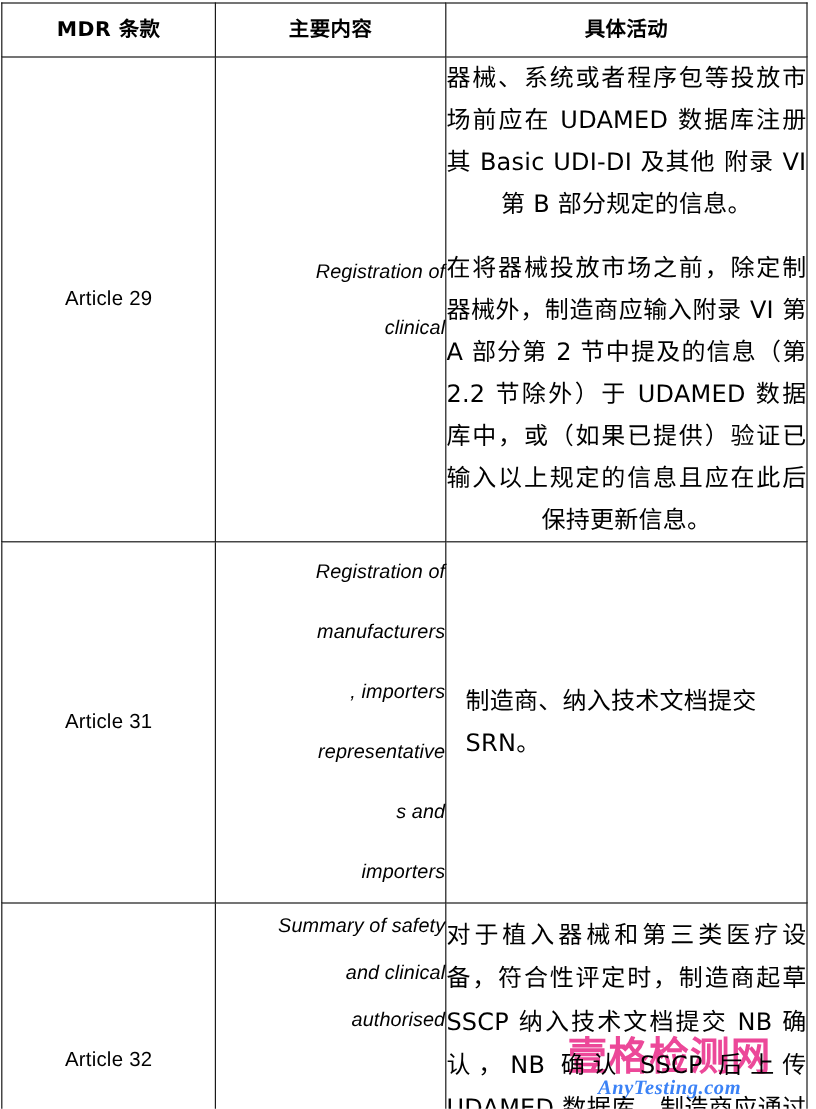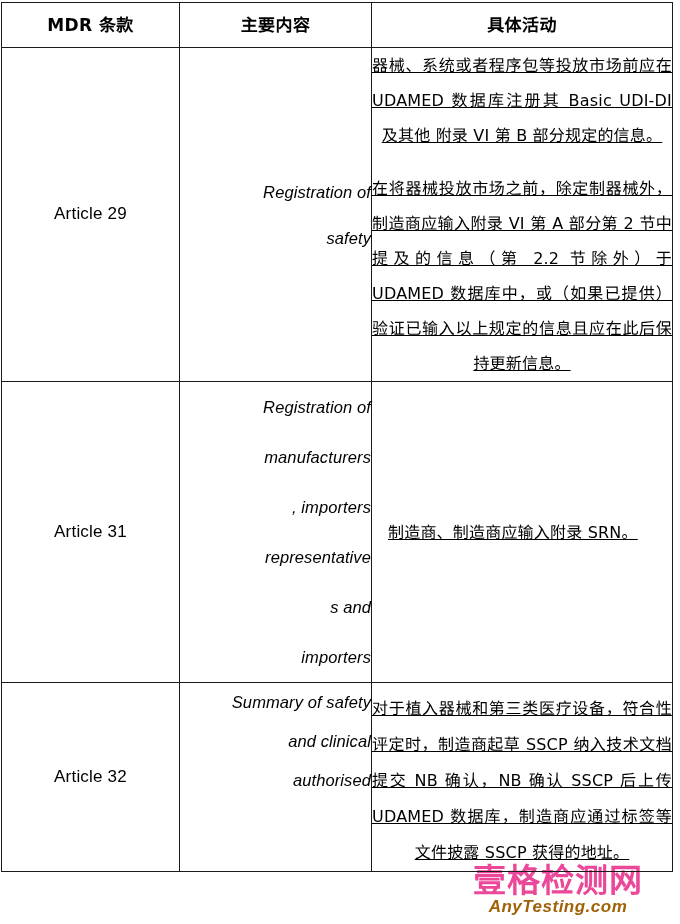--- a/index.html
+++ b/index.html
@@ -38,26 +38,26 @@
   .watermark-cn {
     font-family: "DejaVu Sans", "Liberation Sans", sans-serif;
     font-size: 33px;
     font-weight: 700;
     letter-spacing: 1px;
     color: #ec4899;
     line-height: 1.0;
     white-space: nowrap;
   }
   .watermark-en {
-    font-family: Liberation Sans, sans-serif;
+    font-family: Liberation Serif, serif;
     font-style: italic;
     font-weight: 700;
     font-size: 17px;
     letter-spacing: 0.5px;
-    color: #a16207;
+    color: #3b82f6;
     line-height: 1.05;
     margin-top: 1px;
     white-space: nowrap;
     text-align: center;
   }
 
   
   .table-wrap {
     position: absolute;
     left: 1px;
@@ -126,27 +126,26 @@
   .r32 .title-text { line-height: 39px; padding-top: 10px; }
 
   
   .body-cell {
     padding: 0 14px;
     vertical-align: middle;
   }
   .body-cell.top-align { vertical-align: top; }
   .cn-para {
     font-family: "DejaVu Sans", "Liberation Sans", sans-serif;
-    font-size: 16px;
+    font-size: 20px;
     line-height: 35px;
     text-align: justify;
     text-align-last: center;
     margin: 0;
     letter-spacing: 0.2px;
-    text-decoration: underline;
   }
   .cn-para + .cn-para { margin-top: 18px; }
   .cn-para.plain {
     text-align: left;
     text-align-last: left;
   }
   .r32 .body-cell { padding-top: 8px; margin-top: 12px; }
   .r32 .cn-para { line-height: 36px; }
   .r31 .body-cell { padding-left: 16px; }
 </style>
@@ -184,21 +183,21 @@
 
       <tbody>
 
         <tr class="r29">
           <td class="art-cell">
             <span class="art-text">Article 29</span>
           </td>
           <td class="title-cell">
             <span class="title-text">
               <span class="ln">Registration of</span>
-              <span class="ln">safety</span>
+              <span class="ln">clinical</span>
             </span>
           </td>
           <td class="body-cell">
             <p class="cn-para">器械、系统或者程序包等投放市场前应在 UDAMED 数据库注册其 Basic UDI-DI 及其他 附录 VI 第 B 部分规定的信息。</p>
             <p class="cn-para">在将器械投放市场之前，除定制器械外，制造商应输入附录 VI 第 A 部分第 2 节中提及的信息（第 2.2 节除外）于 UDAMED 数据库中，或（如果已提供）验证已输入以上规定的信息且应在此后保持更新信息。</p>
           </td>
         </tr>
 
         <tr class="r31">
           <td class="art-cell">
@@ -208,21 +207,21 @@
             <span class="title-text">
               <span class="ln">Registration of</span>
               <span class="ln">manufacturers</span>
               <span class="ln">, importers</span>
               <span class="ln">representative</span>
               <span class="ln">s and</span>
               <span class="ln">importers</span>
             </span>
           </td>
           <td class="body-cell">
-            <p class="cn-para plain">制造商、制造商应输入附录 SRN。</p>
+            <p class="cn-para plain">制造商、纳入技术文档提交 SRN。</p>
           </td>
         </tr>
 
         <tr class="r32">
           <td class="art-cell">
             <span class="art-text">Article 32</span>
           </td>
           <td class="title-cell top-align">
             <span class="title-text">
               <span class="ln">Summary of safety</span>

